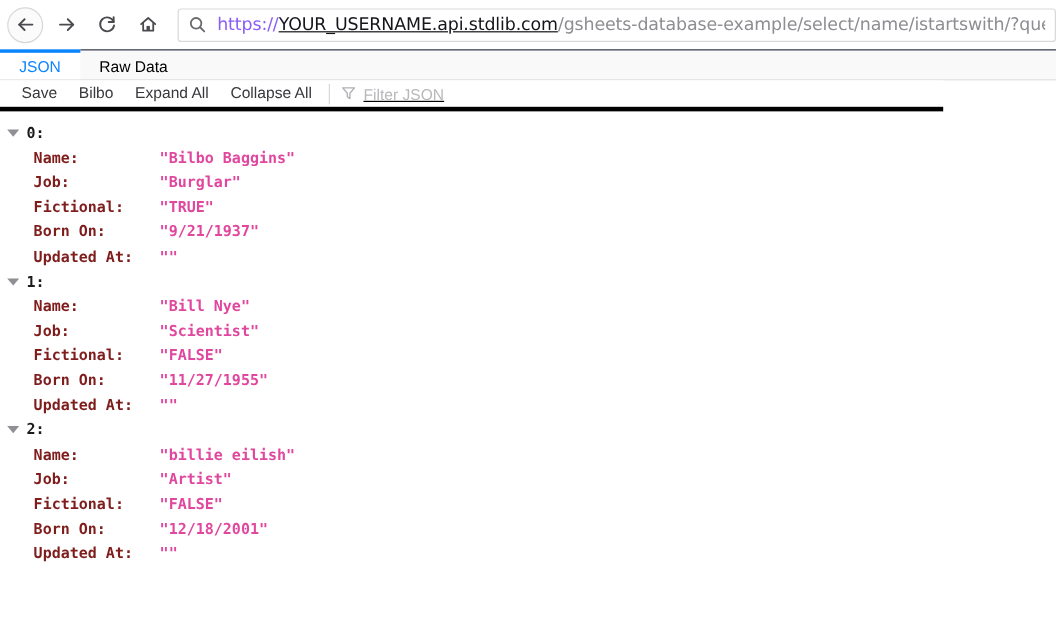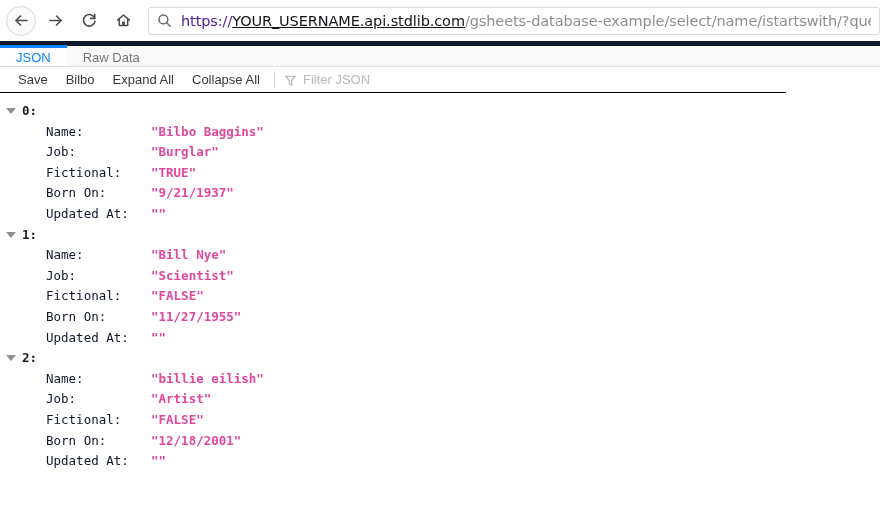--- a/index.html
+++ b/index.html
@@ -55,80 +55,81 @@
     color: #6a6a6e;
     display: flex; align-items: center;
   }
   .url-text {
     font-family: "DejaVu Sans", sans-serif;
     font-size: 14.5px;
     white-space: nowrap;
     overflow: hidden;
     letter-spacing: -0.1px;
   }
-  .url-scheme { color: #4c1d95; }
+  .url-scheme { color: #8b5cf6; }
   .url-host   { color: #15141a; text-decoration: underline; }
   .url-path   { color: #8d8d92; }
 
   
   .tab-strip {
     height: 26px;
     width: 880px;
     background: #f9f9fa;
-    border-top: 5px solid #0f172a;
+    border-top: 1px solid #0f172a;
     border-bottom: 1px solid #e0e0e2;
     display: flex;
     align-items: stretch;
     padding-left: 0px;
   }
   .tab {
     display: flex;
     align-items: center;
     justify-content: center;
     padding: 0 16px;
     font-size: 13px;
-    color: #737373;
+    color: #000000;
     border-top: 3px solid transparent;
     margin-top: -1px;
     background: transparent;
   }
   .tab.active {
     color: #0a84ff;
     border-top: 3px solid #0a84ff;
     background: #ffffff;
   }
 
   
   .json-toolbar {
     height: 26px;
     width: 786px;
     background: #ffffff;
-    border-bottom: 1px solid #000000;
+    border-bottom: 4px solid #000000;
     display: flex;
     align-items: center;
     padding-left: 9px;
   }
   .tb-btn {
     font-size: 13px;
     color: #38383d;
     padding: 0 9px;
     line-height: 26px;
     white-space: nowrap;
   }
   .tb-divider {
     width: 1px;
     height: 17px;
     background: #d8d8dc;
     margin: 0 3px 0 5px;
   }
   .filter-box {
     display: flex;
-    align-items: flex-end;
+    align-items: flex-start;
     padding-left: 6px;
     flex: 1 1 auto;
+    text-decoration: underline;
   }
   .filter-icon { color: #b1b1b5; display: flex; align-items: center; margin-right: 6px; }
   .filter-placeholder {
     font-size: 13px;
     color: #b8b8bb;
   }
 
   
   .json-panel {
     width: 880px;
@@ -159,25 +160,24 @@
     margin-right: 6px;
     flex: 0 0 auto;
   }
   .idx-label {
     color: #1b1b1d;
     font-weight: bold;
     font-size: 12.5px;
   }
   .row-prop { padding-left: 28px; display: flex; }
   .prop-key {
-    color: #0f172a;
-    font-weight: normal;
+    color: #7f1d1d;
+    font-weight: bold;
     width: 105px;
     flex: 0 0 105px;
-    margin-left: 18px;
   }
   .prop-val {
     color: #e0479e;
     font-weight: bold;
   }
 </style>
 </head>
 <body>
 
 <div class="nav-bar">

